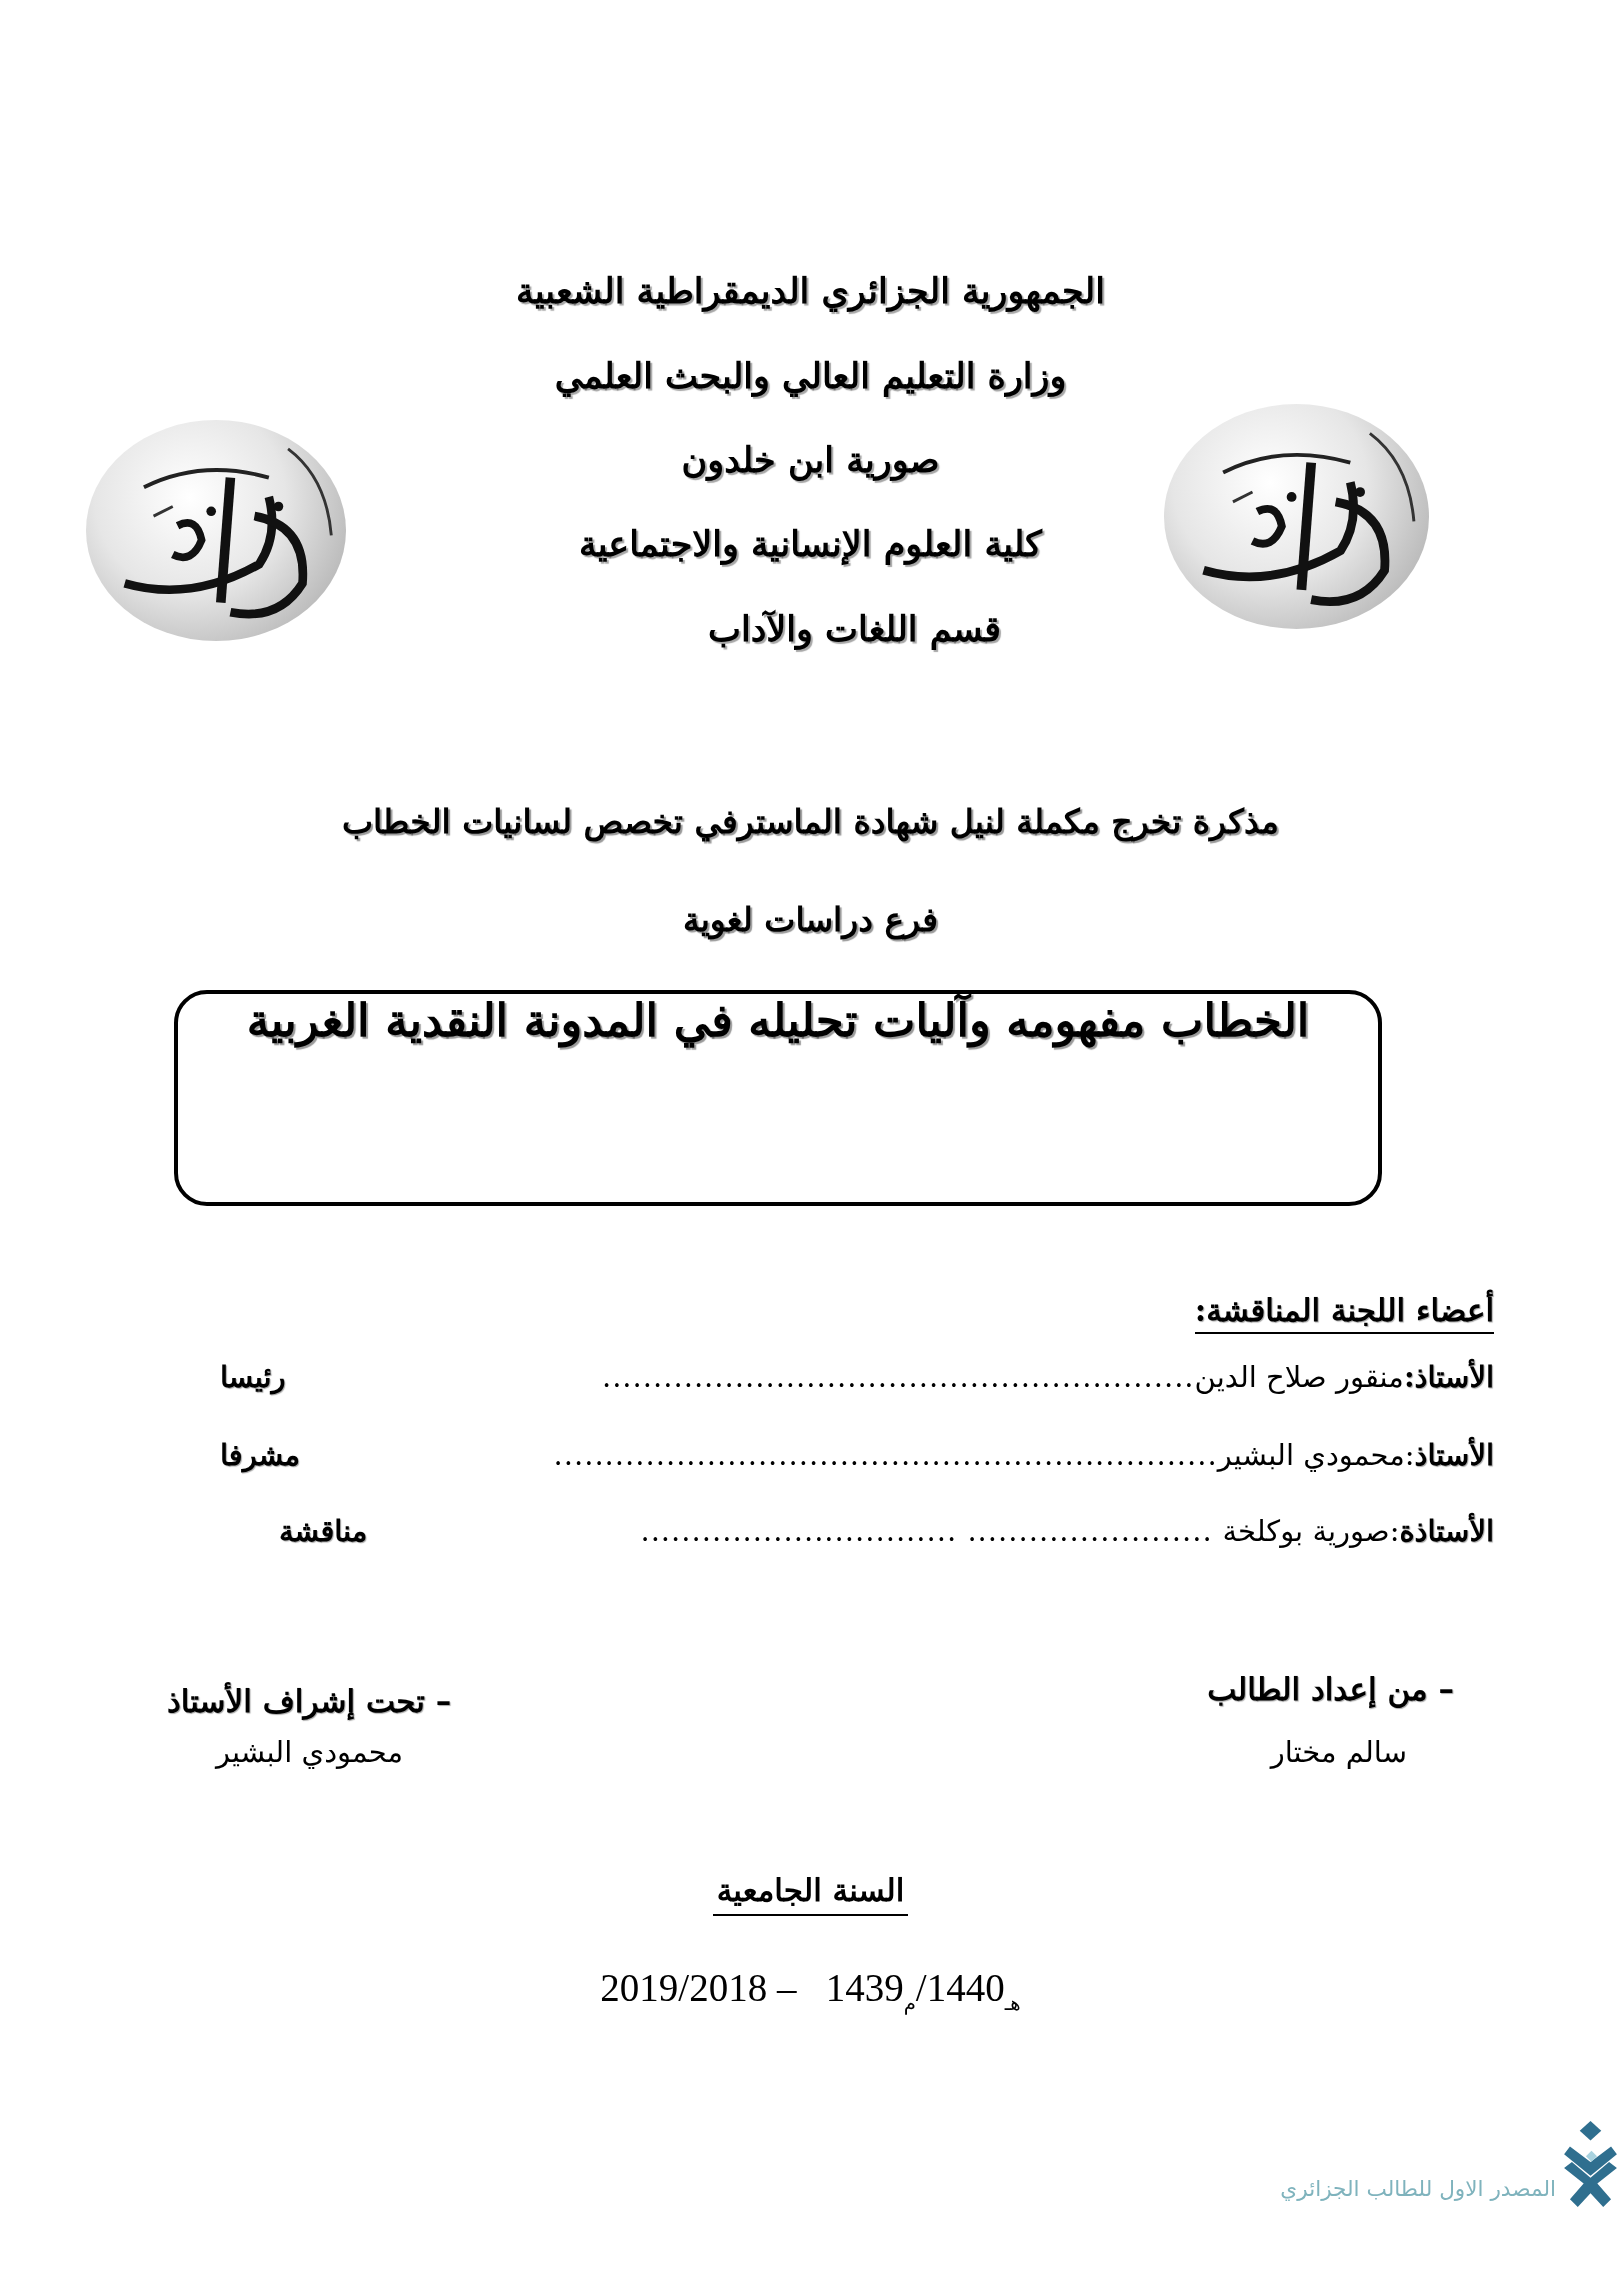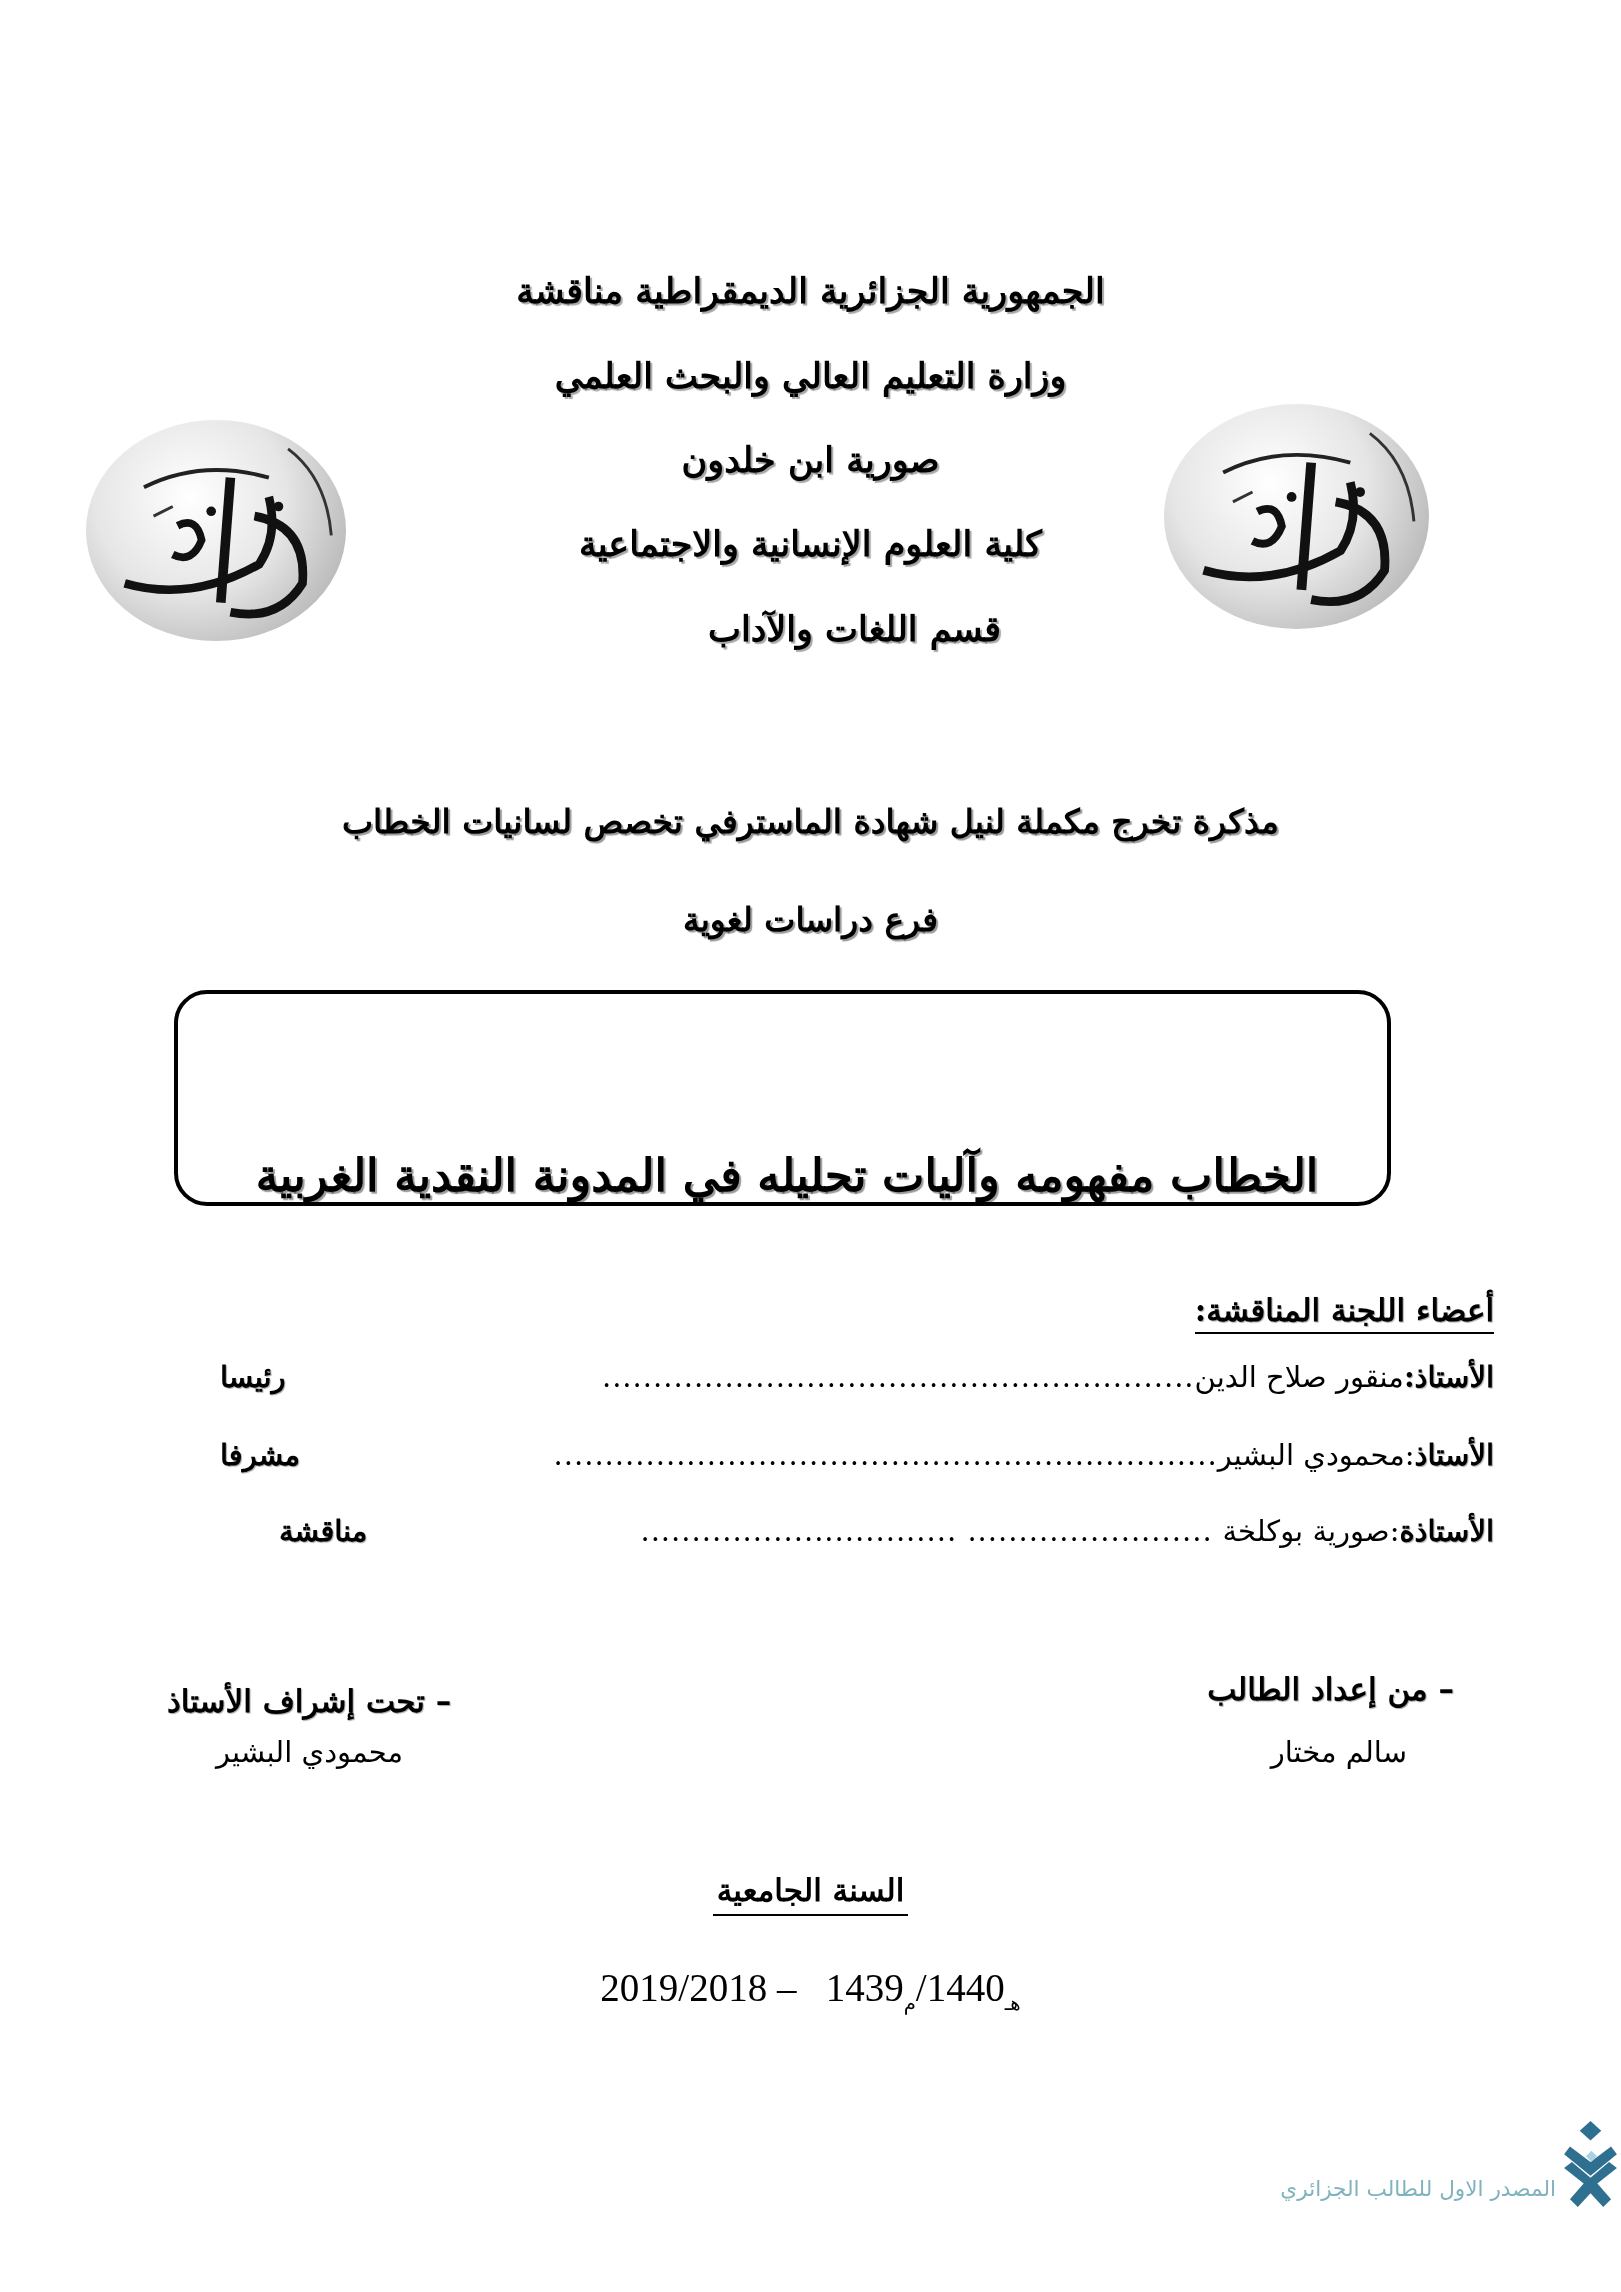--- a/index.html
+++ b/index.html
@@ -2,21 +2,21 @@
 <html><head>
   <meta charset="utf-8">
   <style>
     html, body { margin: 0; padding: 0; background: #ffffff; }
     body { width: 1621px; height: 2293px; position: relative; overflow: hidden;
            font-family: "DejaVu Serif", "Liberation Serif", serif; color: #000; }
     .center-line { position: absolute; left: 0; width: 1621px; text-align: center; direction: rtl; }
     .hdr { font-weight: bold; font-size: 35px; text-shadow: 2px 2px 1px rgba(0,0,0,0.35); }
     .big { font-weight: bold; font-size: 33px; text-shadow: 2px 2px 1px rgba(0,0,0,0.4); }
     .title-box { position: absolute; left: 174px; top: 990px; width: 1200px; height: 208px;
-                 border: 4.9px solid #000; border-radius: 33px; display: flex; align-items: flex-end; justify-content: center; padding-left: 9px; }
+                 border: 4.9px solid #000; border-radius: 33px; display: flex; align-items: flex-start; justify-content: center; }
     .title-text { font-weight: bold; font-size: 45px; direction: rtl; text-shadow: 2px 2px 1px rgba(0,0,0,0.4); }
     .logo { position: absolute; border-radius: 50%;
             background: radial-gradient(circle at 40% 35%, #ffffff 0%, #e6e6e6 45%, #b9b9b9 80%, #8d8d8d 100%);
             overflow: hidden; }
     .logo svg { width: 100%; height: 100%; }
     .committee-head { position: absolute; right: 127px; top: 1292px; font-weight: bold; font-size: 31px; direction: rtl;
                       border-bottom: 2.9px solid #000; padding-bottom: 3.9px; text-shadow: 1px 1px 1px rgba(0,0,0,0.35); }
     .member-row { position: absolute; right: 127px; width: 1274px; height: 47px; direction: rtl; font-size: 29px;
                   display: flex; align-items: center; white-space: nowrap; overflow: hidden; }
     .member-row .role-label { font-weight: bold; text-shadow: 1px 1px 1px rgba(0,0,0,0.35); }
@@ -56,21 +56,21 @@
     <path d="M150 60 L140 190" stroke="#111" stroke-width="10" fill="none"></path>
     <path d="M175 100 Q230 110 225 170 Q200 210 150 200" stroke="#111" stroke-width="9" fill="none"></path>
     <path d="M95 110 Q115 100 120 125 Q110 150 90 140" stroke="#111" stroke-width="8" fill="none"></path>
     <path d="M70 100 L90 90" stroke="#333" stroke-width="3"></path>
     <circle cx="130" cy="95" r="5" fill="#111"></circle>
     <circle cx="200" cy="90" r="5" fill="#111"></circle>
     <path d="M210 30 Q250 60 255 120" stroke="#333" stroke-width="3" fill="none"></path>
   </svg>
 </div>
 
-<div class="center-line hdr" style="top:270px;">الجمهورية الجزائرية الديمقراطية مناقشة</div>
+<div class="center-line hdr" style="top:270px;">الجمهورية الجزائري الديمقراطية الشعبية</div>
 <div class="center-line hdr" style="top:355px;">وزارة التعليم العالي والبحث العلمي</div>
 <div class="center-line hdr" style="top:439px;">صورية ابن خلدون</div>
 <div class="center-line hdr" style="top:523px;">كلية العلوم الإنسانية والاجتماعية</div>
 <div class="center-line hdr" style="top:608px;padding-left:44px;">قسم اللغات والآداب</div>
 
 <div class="center-line big" style="top:802px;">مذكرة تخرج مكملة لنيل شهادة الماسترفي تخصص لسانيات الخطاب</div>
 <div class="center-line big" style="top:900px;">فرع دراسات لغوية</div>
 
 <div class="title-box">
   <div class="title-text">الخطاب مفهومه وآليات تحليله في المدونة النقدية الغربية</div>

